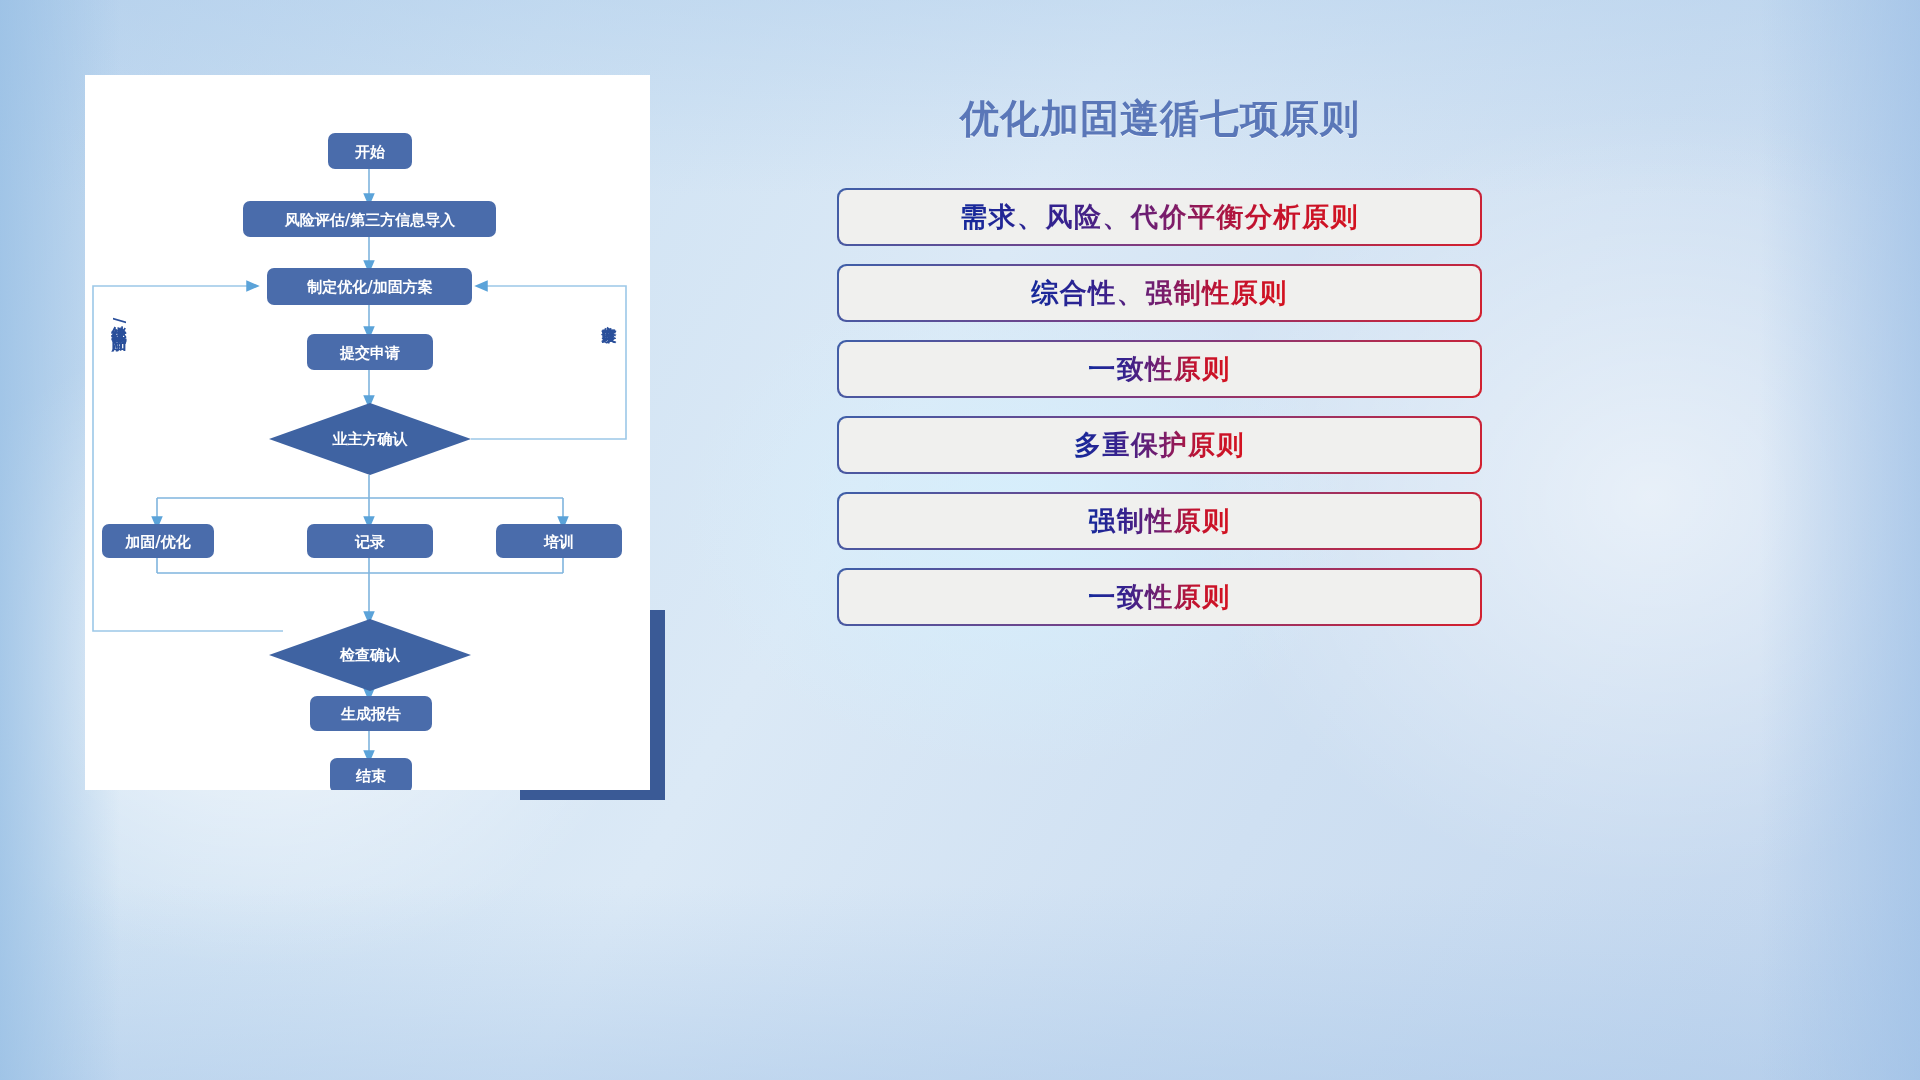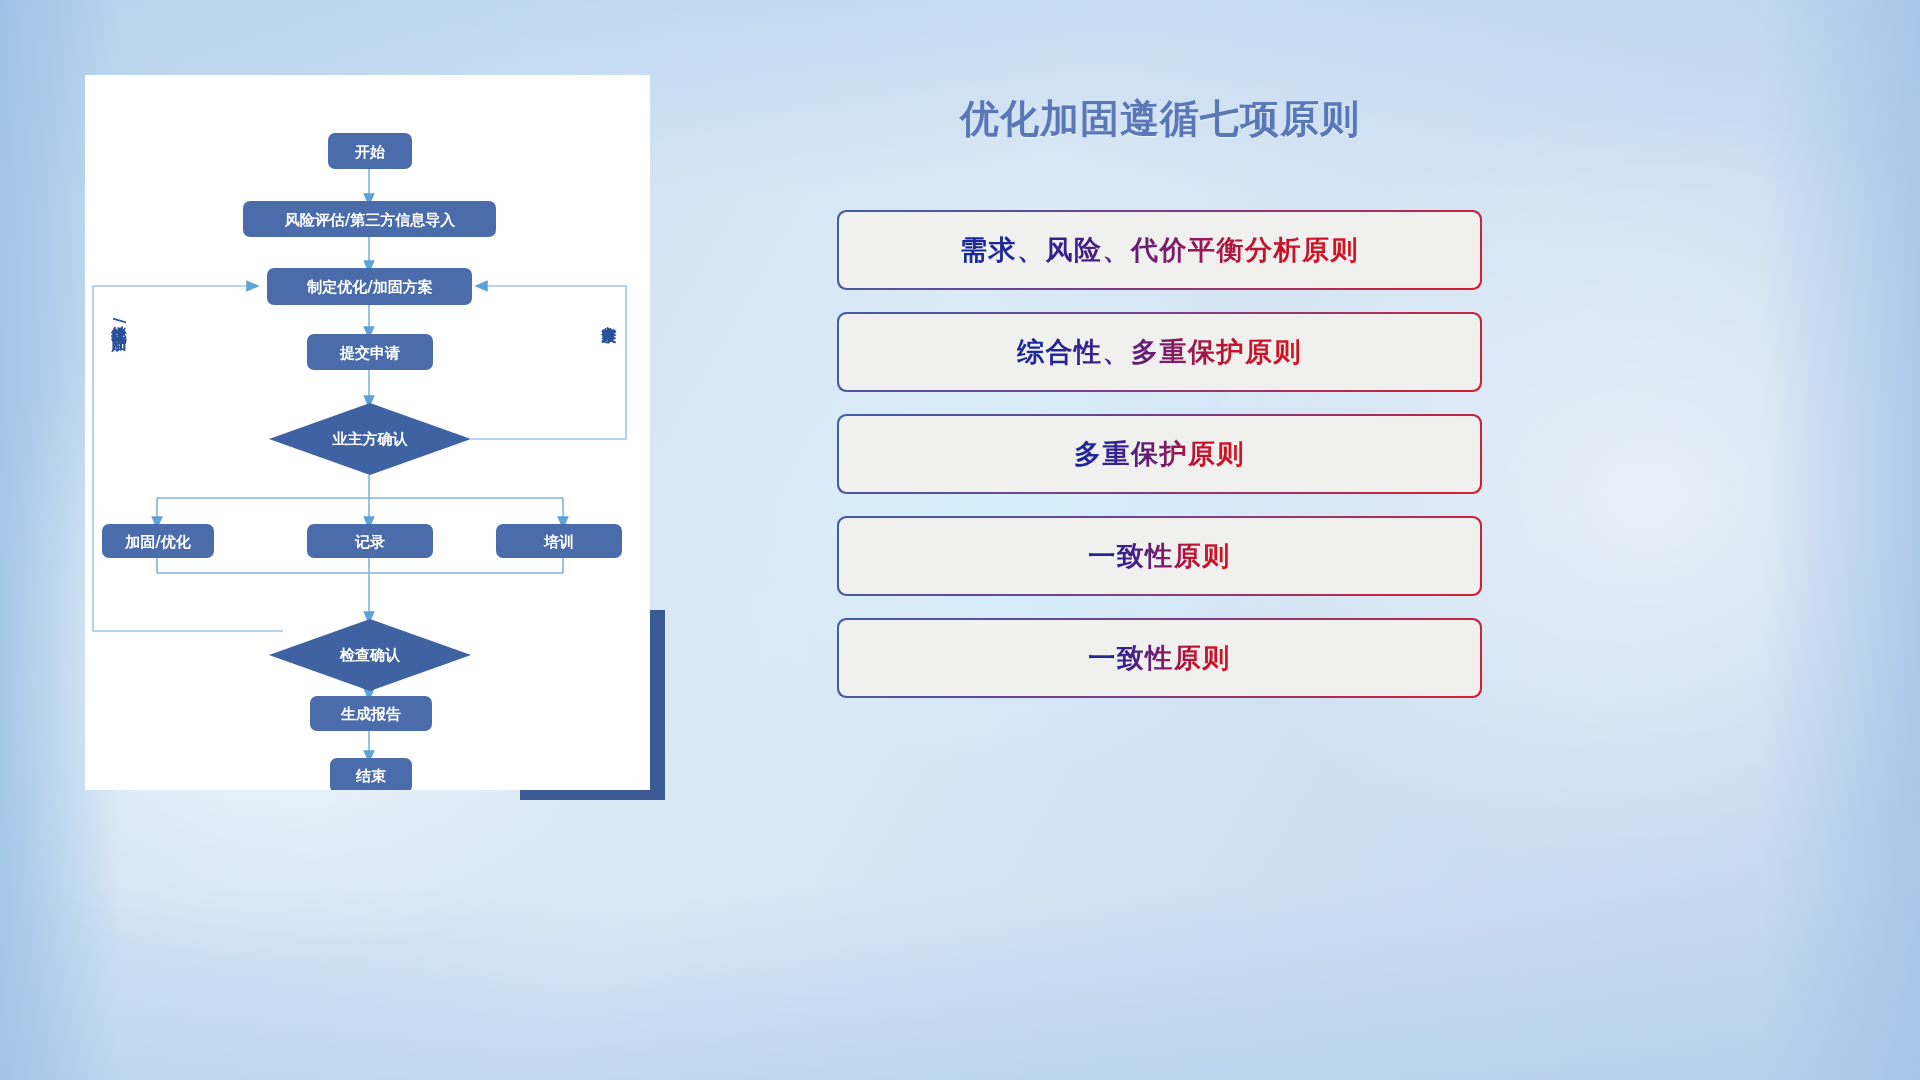--- a/index.html
+++ b/index.html
@@ -40,26 +40,25 @@
 
   
   #right-panel{position:absolute;left:830px;top:70px;width:700px;height:770px;z-index:4;}
   #right-title{
     position:absolute;left:0;top:22px;width:660px;text-align:center;
     font-size:39px;font-weight:bold;letter-spacing:1px;color:#5a77b8;
     text-shadow:0 1px 0 rgba(255,255,255,.55);
   }
   #principle-list{position:absolute;left:7px;top:118px;width:645px;}
   .principle-item{
-    position:relative;height:80px;margin-bottom:18px;
+    position:relative;height:58px;margin-bottom:18px;
     border-radius:9px;
     background:linear-gradient(135deg,#3f5fa8 0%,#7a3d84 48%,#d51f2c 100%);
     padding:1.6px;
     box-sizing:border-box;
-    margin-top:22px;
   }
   .principle-inner{
     width:100%;height:100%;border-radius:8px;
     background:#f0f0ee;
     display:flex;align-items:center;justify-content:center;
     box-sizing:border-box;
   }
   .principle-label{
     font-size:27px;font-weight:600;letter-spacing:1.5px;
     background:linear-gradient(90deg,#14299b 0%,#36228e 26%,#7a1d6b 52%,#c2132f 74%,#d4121f 100%);
@@ -195,37 +194,42 @@
   <div id="principle-list">
 
     <div class="principle-item">
       <div class="principle-inner">
         <span class="principle-label">需求、风险、代价平衡分析原则</span>
       </div>
     </div>
 
     <div class="principle-item">
       <div class="principle-inner">
-        <span class="principle-label">综合性、多重保护原则</span>
-      </div>
-    </div>
-
+        <span class="principle-label">综合性、强制性原则</span>
+      </div>
+    </div>
+
+
+    <div class="principle-item">
+      <div class="principle-inner">
+        <span class="principle-label">一致性原则</span>
+      </div>
+    </div>
 
     <div class="principle-item">
       <div class="principle-inner">
         <span class="principle-label">多重保护原则</span>
       </div>
     </div>
 
     <div class="principle-item">
       <div class="principle-inner">
-        <span class="principle-label">一致性原则</span>
-      </div>
-    </div>
-
+        <span class="principle-label">强制性原则</span>
+      </div>
+    </div>
 
     <div class="principle-item">
       <div class="principle-inner">
         <span class="principle-label">一致性原则</span>
       </div>
     </div>
 
   </div>
 </div>
 

